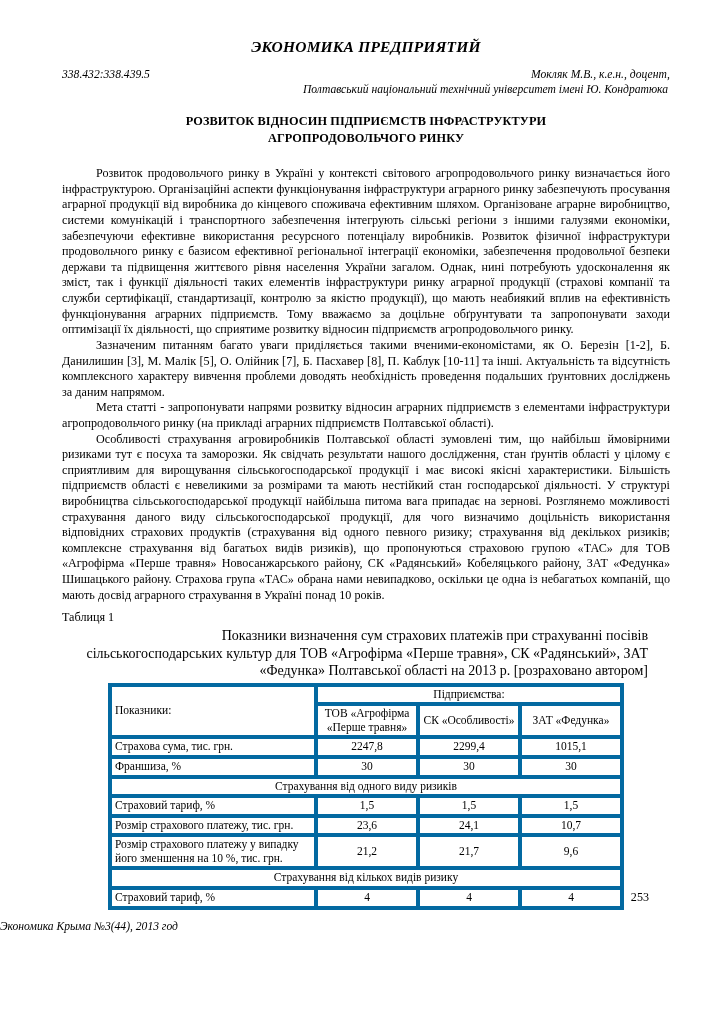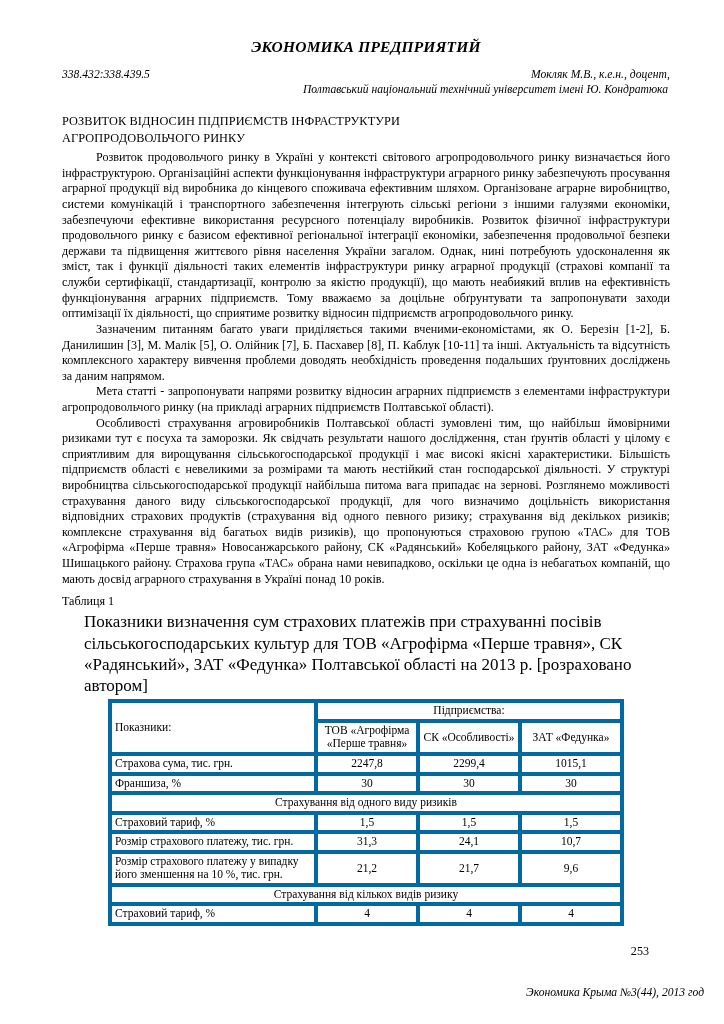--- a/index.html
+++ b/index.html
@@ -52,25 +52,25 @@
   .affiliation {
     text-align: right;
     font-style: italic;
     font-size: 11.6px;
     margin: 2px 0 0 0;
     padding-right: 2px;
   }
 
   
   .article-title {
-    text-align: left;
-    font-weight: normal;
+    text-align: center;
+    font-weight: bold;
     font-size: 12.3px;
     line-height: 1.35;
-    margin: 17px 0 4px 0;
+    margin: 17px 0 20px 0;
     letter-spacing: 0.1px;
   }
 
   
   p.body {
     text-align: justify;
     text-indent: 34px;
     font-size: 12.15px;
     line-height: 1.285;
     margin: 0;
@@ -78,22 +78,22 @@
     word-spacing: 0.1px;
   }
 
   
   .table-number {
     font-size: 12.15px;
     margin: 7px 0 2px 0;
     padding-right: 4px;
   }
   .table-caption {
-    text-align: left;
-    font-size: 17px;
+    text-align: right;
+    font-size: 14px;
     line-height: 1.25;
     margin: 0 0 3px 0;
     padding: 0 22px;
   }
 
   
   .tbl-wrap {
     margin: 0 auto;
     width: 516px;
   }
@@ -117,30 +117,30 @@
   tr.section td {
     text-align: center;
     padding: 1px 3px;
   }
   .cell-two-line { line-height: 1.2; }
 
   
   .page-number {
     position: absolute;
     right: 55px;
-    top: 944px;
+    top: 890px;
     font-size: 12.1px;
     text-align: right;
   }
   .footer-line {
     position: absolute;
     left: 0;
     right: 0;
-    top: 986px;
-    text-align: right;
+    top: 920px;
+    text-align: left;
     font-style: italic;
     font-size: 11.6px;
   }
 </style>
 </head>
 <body>
 
 <div class="page">
   <div class="content">
 
@@ -194,21 +194,21 @@
             <td colspan="4">Страхування від одного виду ризиків</td>
           </tr>
           <tr>
             <td class="col-ind">Страховий тариф, %</td>
             <td class="col-v num">1,5</td>
             <td class="col-v num">1,5</td>
             <td class="col-v num">1,5</td>
           </tr>
           <tr>
             <td class="col-ind">Розмір страхового платежу, тис. грн.</td>
-            <td class="col-v num">31,3</td>
+            <td class="col-v num">23,6</td>
             <td class="col-v num">24,1</td>
             <td class="col-v num">10,7</td>
           </tr>
           <tr>
             <td class="col-ind cell-two-line">Розмір страхового платежу у випадку його зменшення на 10 %, тис. грн.</td>
             <td class="col-v num">21,2</td>
             <td class="col-v num">21,7</td>
             <td class="col-v num">9,6</td>
           </tr>
           <tr class="section">

